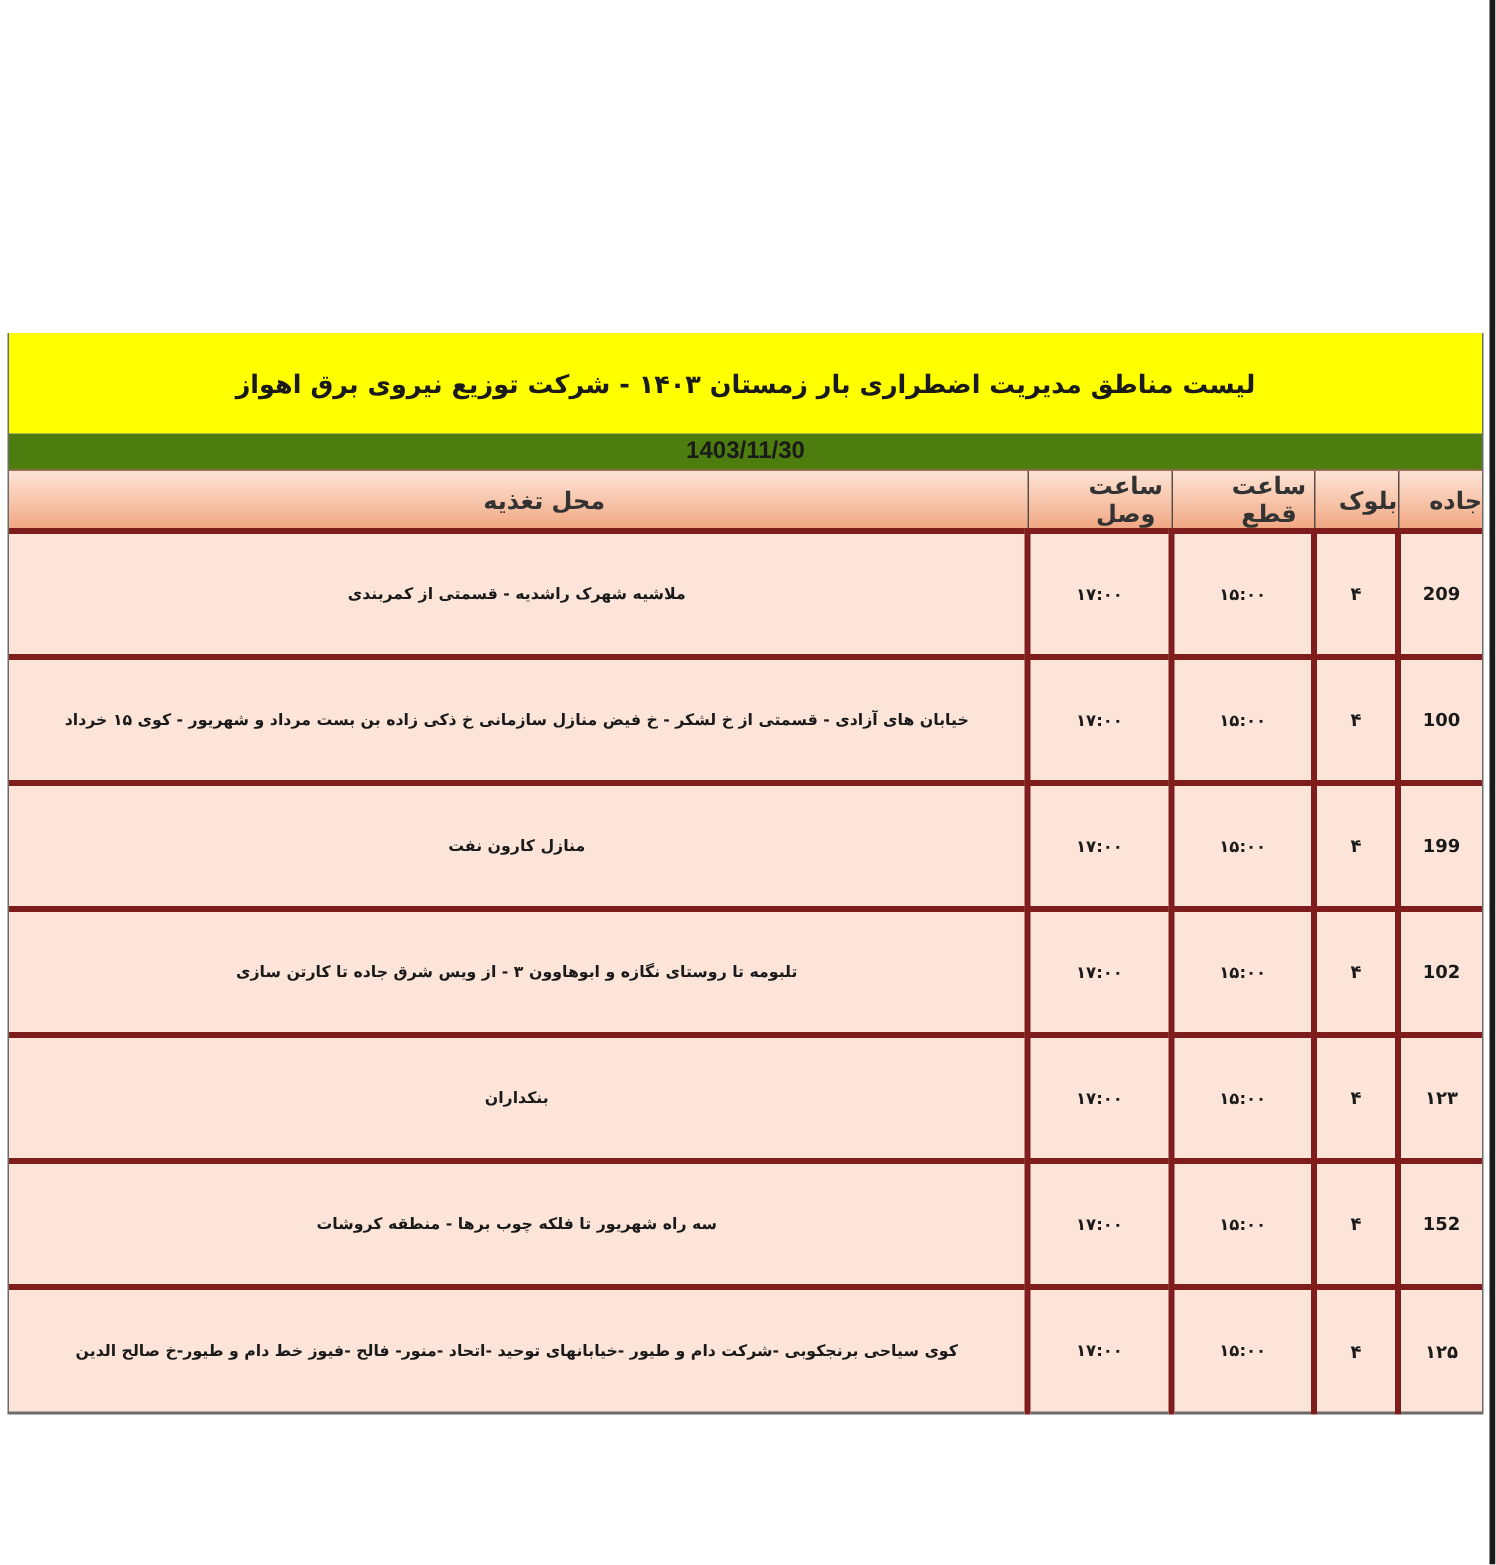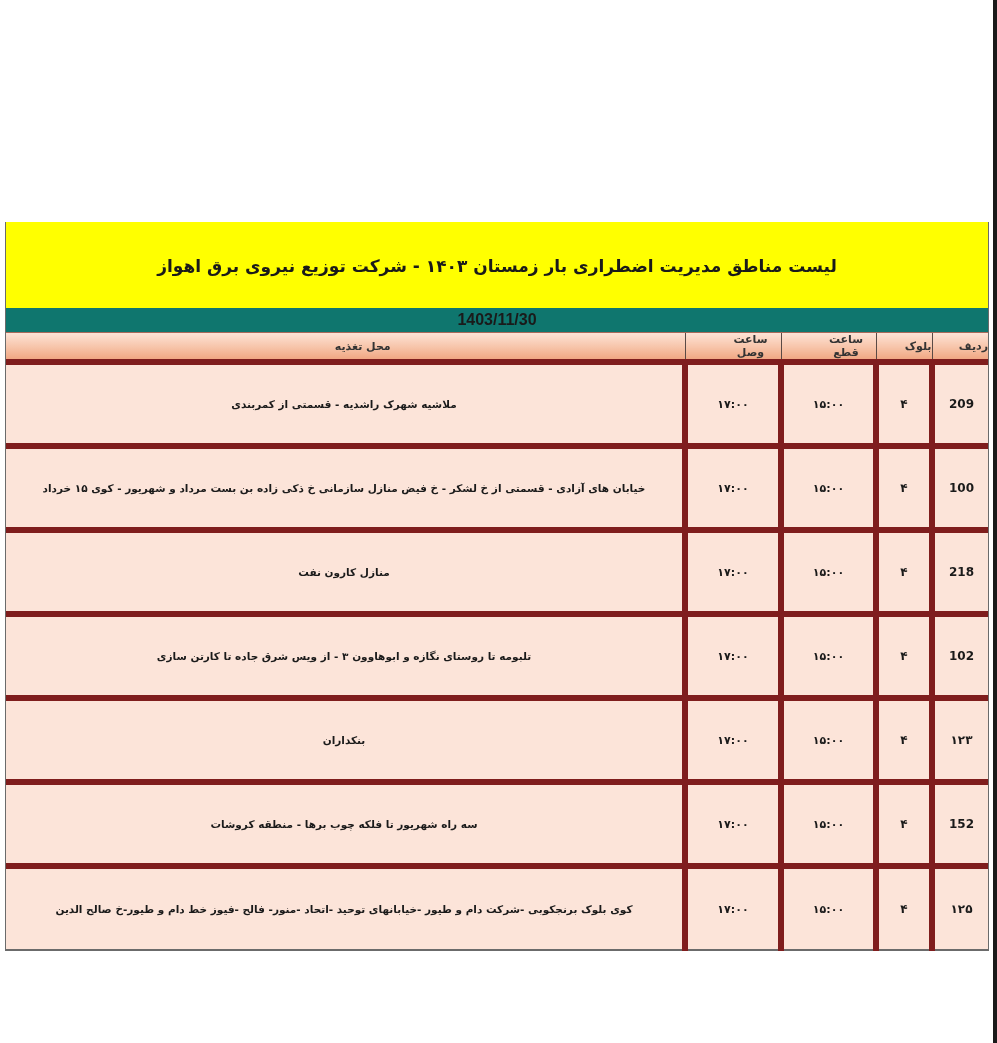--- a/index.html
+++ b/index.html
@@ -10,50 +10,50 @@
     .page { position: relative; width: 997px; height: 1043px; background: #ffffff; }
     .right-bar {
       position: absolute; top: 0; right: 0; width: 4px; height: 1043px; background: #1a1a1a;
     }
     .sheet {
       position: absolute; left: 5px; top: 222px; width: 984px;
       border-left: 1px solid #6b6b6b; border-right: 1px solid #6b6b6b;
       direction: rtl;
     }
     .title-band {
-      height: 86px; background: #ffff00;
+      height: 67px; background: #ffff00;
       display: flex; align-items: center; justify-content: center;
       font-weight: bold; font-size: 17px; color: #1a1a1a;
       padding-top: 2px;
     }
     .date-band {
-      height: 25px; background: #0f766e;
+      height: 25px; background: #4d7c0f;
       display: flex; align-items: center; justify-content: center;
       font-family: "Liberation Sans", sans-serif;
       font-weight: bold; font-size: 16px; color: #1a1a1a;
       direction: ltr;
       border-bottom: 1px solid #a86a5a;
     }
     table {
       width: 100%; border-collapse: collapse; table-layout: fixed;
       direction: rtl;
     }
     th {
       height: 22px;
       background: linear-gradient(to bottom, #fde3d6 0%, #f7c4a9 55%, #f0a783 100%);
-      font-size: 11px; font-weight: bold; color: #333;
+      font-size: 16px; font-weight: bold; color: #333;
       border: 1px solid #5a4a45;
       border-top: none;
       border-bottom: 2px solid #4a3a35;
       text-align: center;
       padding-left: 35px;
     }
     td {
       height: 84px; background: #fce4d9;
-      border: 6px solid #7f1d1d;
+      border: 4px solid #7f1d1d;
       text-align: center; vertical-align: middle;
       font-size: 11px; font-weight: bold; color: #1a1a1a;
     }
     td.loc { padding: 0 10px; font-size: 10.5px; }
     td.num { font-size: 12px; }
     th:first-child, td:first-child { border-right: none; }
     th:last-child, td:last-child { border-left: none; }
     tr:last-child td { border-bottom: 2px solid #6b6b6b; }
   </style>
 </head>
@@ -66,21 +66,21 @@
     <table>
       <colgroup>
         <col style="width:56px">
         <col style="width:56px">
         <col style="width:95px">
         <col style="width:96px">
         <col>
       </colgroup>
       <thead>
         <tr>
-          <th>ردیف</th>
+          <th>جاده</th>
           <th>بلوک</th>
           <th>ساعت قطع</th>
           <th>ساعت وصل</th>
           <th>محل تغذیه</th>
         </tr>
       </thead>
       <tbody>
         <tr>
           <td class="num">209</td>
           <td class="num">۴</td>
@@ -89,21 +89,21 @@
           <td class="loc">ملاشیه شهرک راشدیه - قسمتی از کمربندی</td>
         </tr>
         <tr>
           <td class="num">100</td>
           <td class="num">۴</td>
           <td>۱۵:۰۰</td>
           <td>۱۷:۰۰</td>
           <td class="loc">خیابان های آزادی - قسمتی از خ لشکر - خ فیض منازل سازمانی خ ذکی زاده بن بست مرداد و شهریور - کوی ۱۵ خرداد</td>
         </tr>
         <tr>
-          <td class="num">218</td>
+          <td class="num">199</td>
           <td class="num">۴</td>
           <td>۱۵:۰۰</td>
           <td>۱۷:۰۰</td>
           <td class="loc">منازل کارون نفت</td>
         </tr>
         <tr>
           <td class="num">102</td>
           <td class="num">۴</td>
           <td>۱۵:۰۰</td>
           <td>۱۷:۰۰</td>
@@ -121,19 +121,19 @@
           <td class="num">۴</td>
           <td>۱۵:۰۰</td>
           <td>۱۷:۰۰</td>
           <td class="loc">سه راه شهریور تا  فلکه چوب برها  - منطقه کروشات</td>
         </tr>
         <tr>
           <td class="num">۱۲۵</td>
           <td class="num">۴</td>
           <td>۱۵:۰۰</td>
           <td>۱۷:۰۰</td>
-          <td class="loc">کوی بلوک برنجکوبی -شرکت دام و طیور -خیابانهای توحید -اتحاد -منور- فالح -فیوز خط دام و طیور-خ صالح الدین</td>
+          <td class="loc">کوی سیاحی برنجکوبی -شرکت دام و طیور -خیابانهای توحید -اتحاد -منور- فالح -فیوز خط دام و طیور-خ صالح الدین</td>
         </tr>
       </tbody>
     </table>
   </div>
   <div class="right-bar"></div>
 </div>
 
 </body></html>

